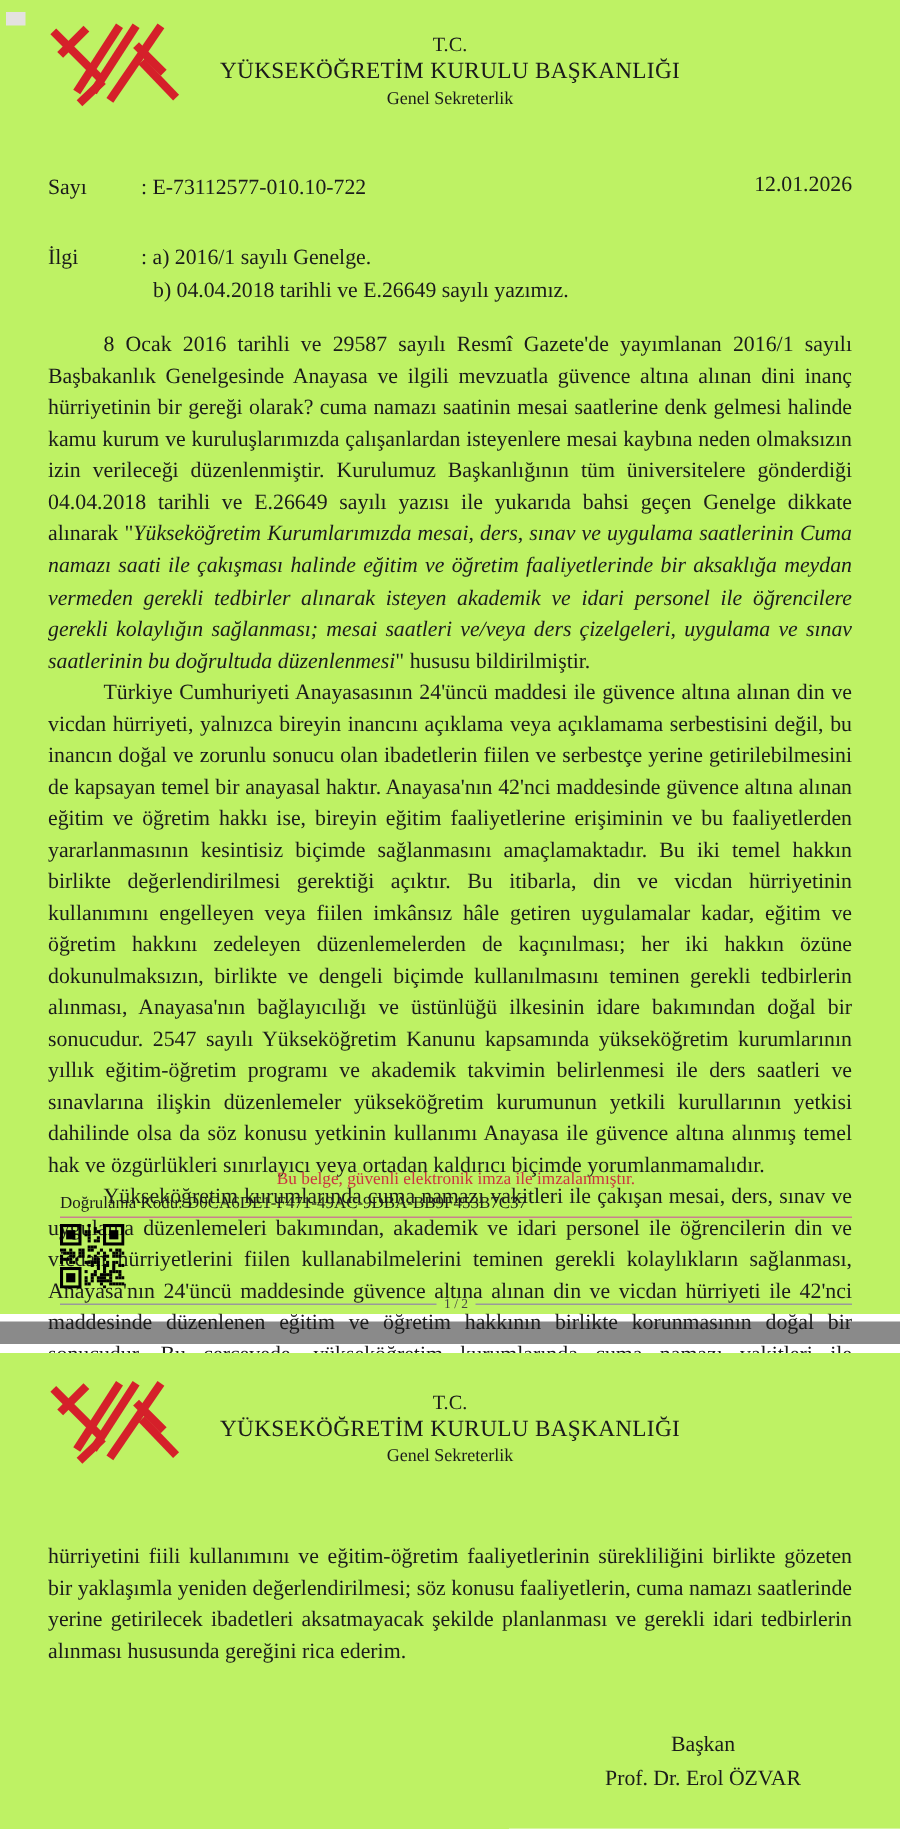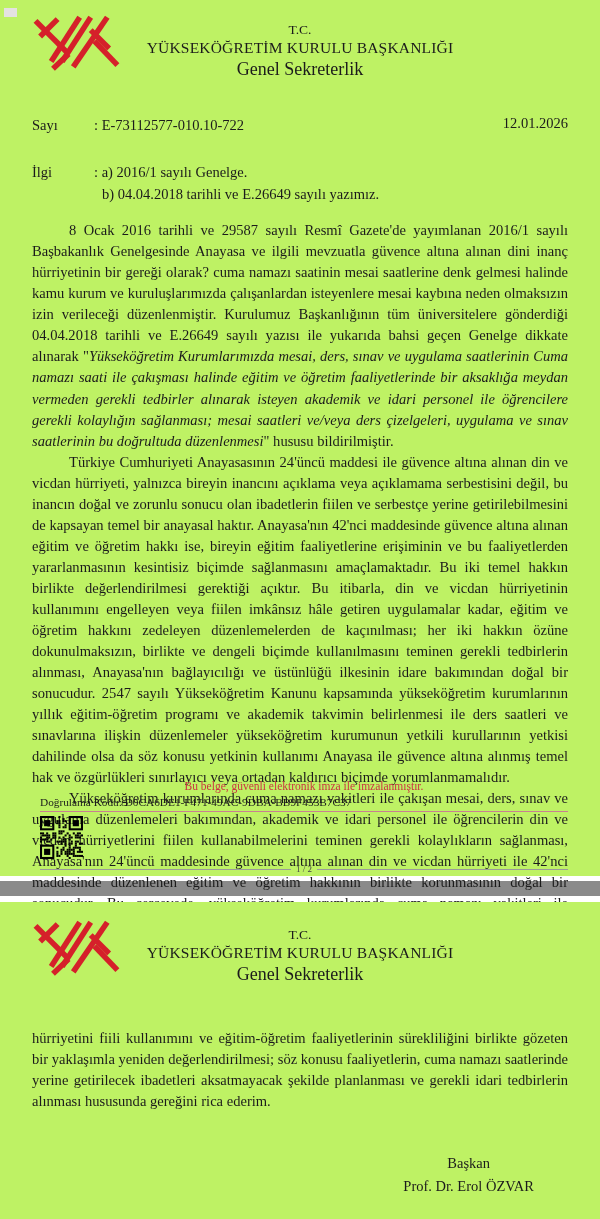--- a/index.html
+++ b/index.html
@@ -21,21 +21,21 @@
   .page-2{height:322px;padding:0 32px;}
   .scan-artifact{position:absolute;left:4px;top:8px;width:13px;height:9px;background:#e4e2e0;}
 
   
   .letterhead{position:relative;padding-top:21px;height:92px;}
   .logo{position:absolute;left:-2px;top:13px;width:92px;height:60px;}
   .logo path{stroke:var(--logo_red);stroke-width:6;fill:none;}
   .lh-text{text-align:center;line-height:1.28;}
   .lh-tc{font-size:13.5px;}
   .lh-org{font-size:15.5px;letter-spacing:.2px;}
-  .lh-dept{font-size:18px;}
+  .lh-dept{font-size:12px;}
 
   
   .meta{display:flex;justify-content:space-between;margin-top:22px;font-size:14.5px;}
   .meta-row{line-height:1.55;}
   .meta-label{display:inline-block;width:62px;}
   .meta-date{font-size:14.5px;padding-top:1px;}
 
   .addressee{text-align:center;margin-top:27px;font-size:14.8px;letter-spacing:.4px;}
 
   .ilgi{display:flex;margin-top:26px;font-size:14.5px;line-height:1.48;}

